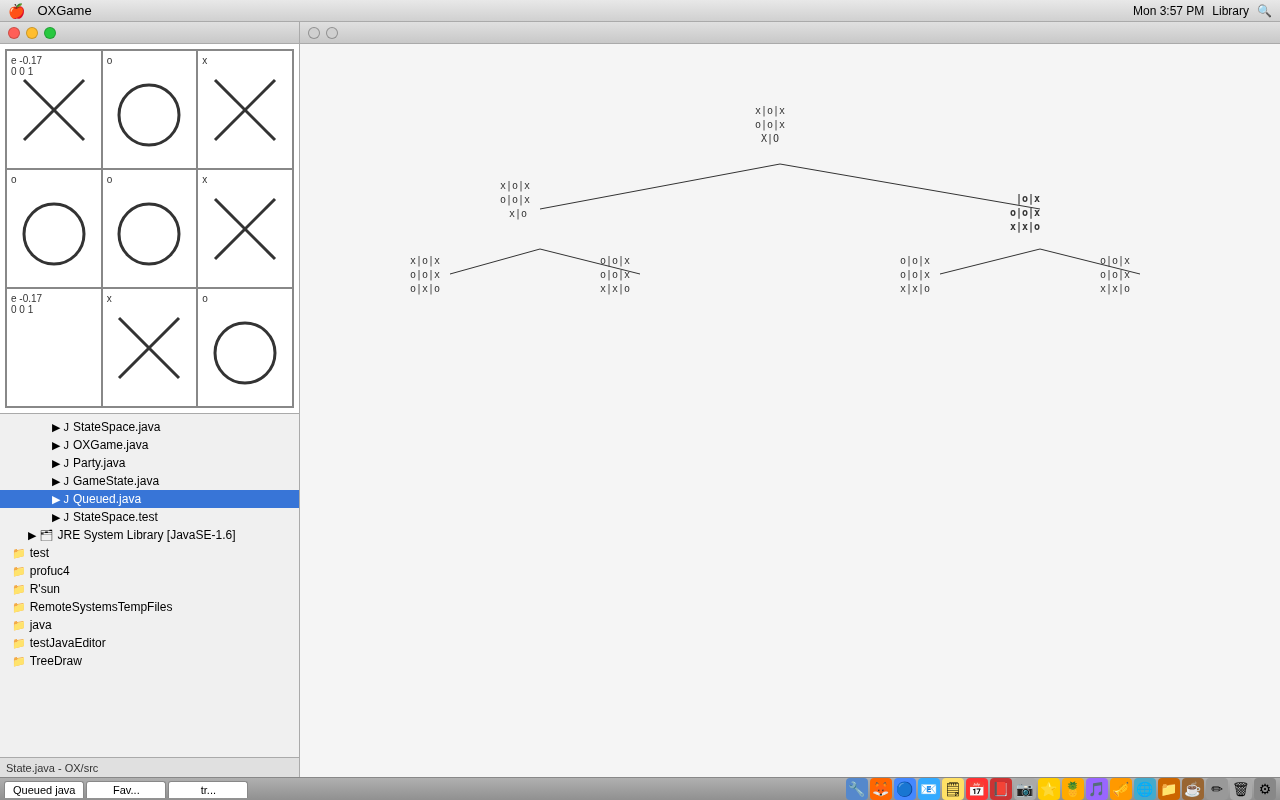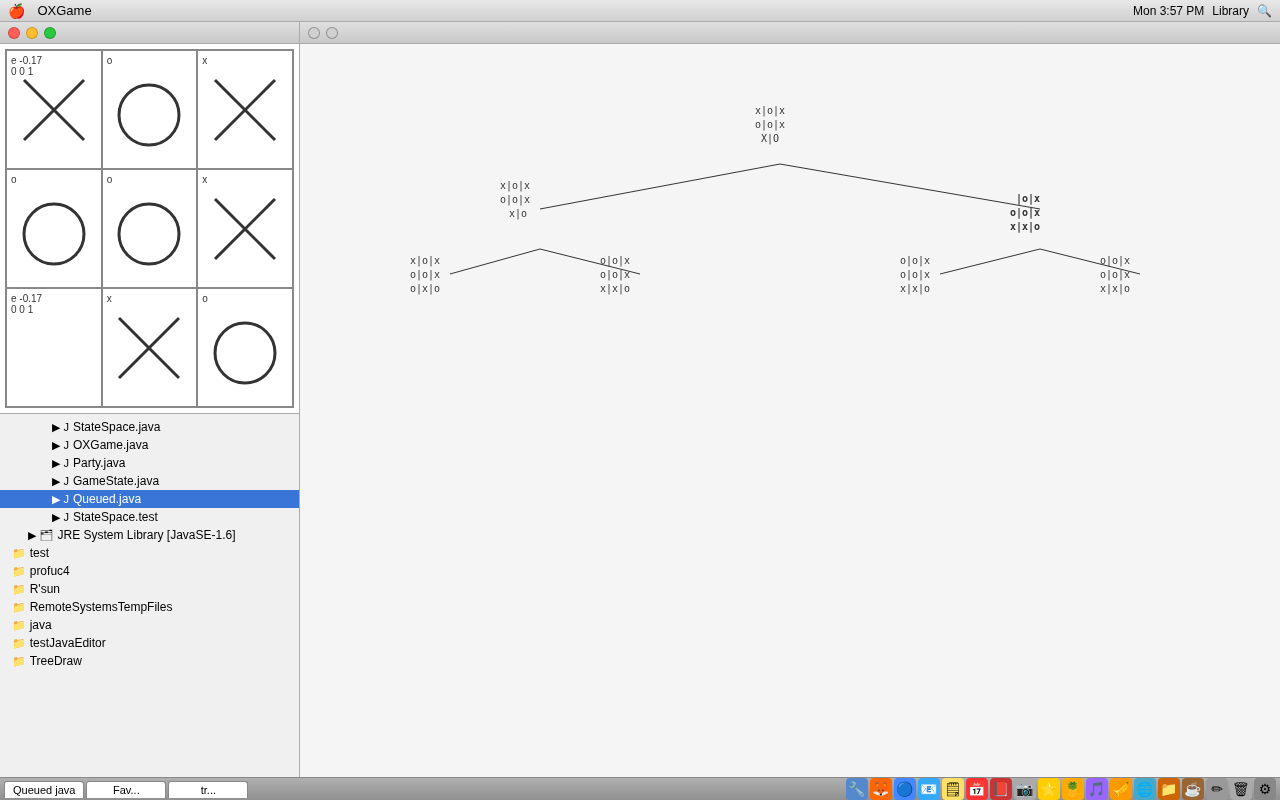--- a/index.html
+++ b/index.html
@@ -431,20 +431,23 @@
         <span class="tree-icon">📁</span>
         <span>testJavaEditor</span>
       </div>
       <div class="tree-item">
         <span class="tree-indent" style="width:8px; display:inline-block;"></span>
         <span class="tree-icon">📁</span>
         <span>TreeDraw</span>
       </div>
     </div>
 
+    <div id="status-bar">
+      <span>State.java - OX/src</span>
+    </div>
   </div>
 
   <div id="tree-panel">
     <div id="tree-window-bar">
       <div class="win-btn"></div>
       <div class="win-btn"></div>
     </div>
 
     <div id="tree-canvas">
 

